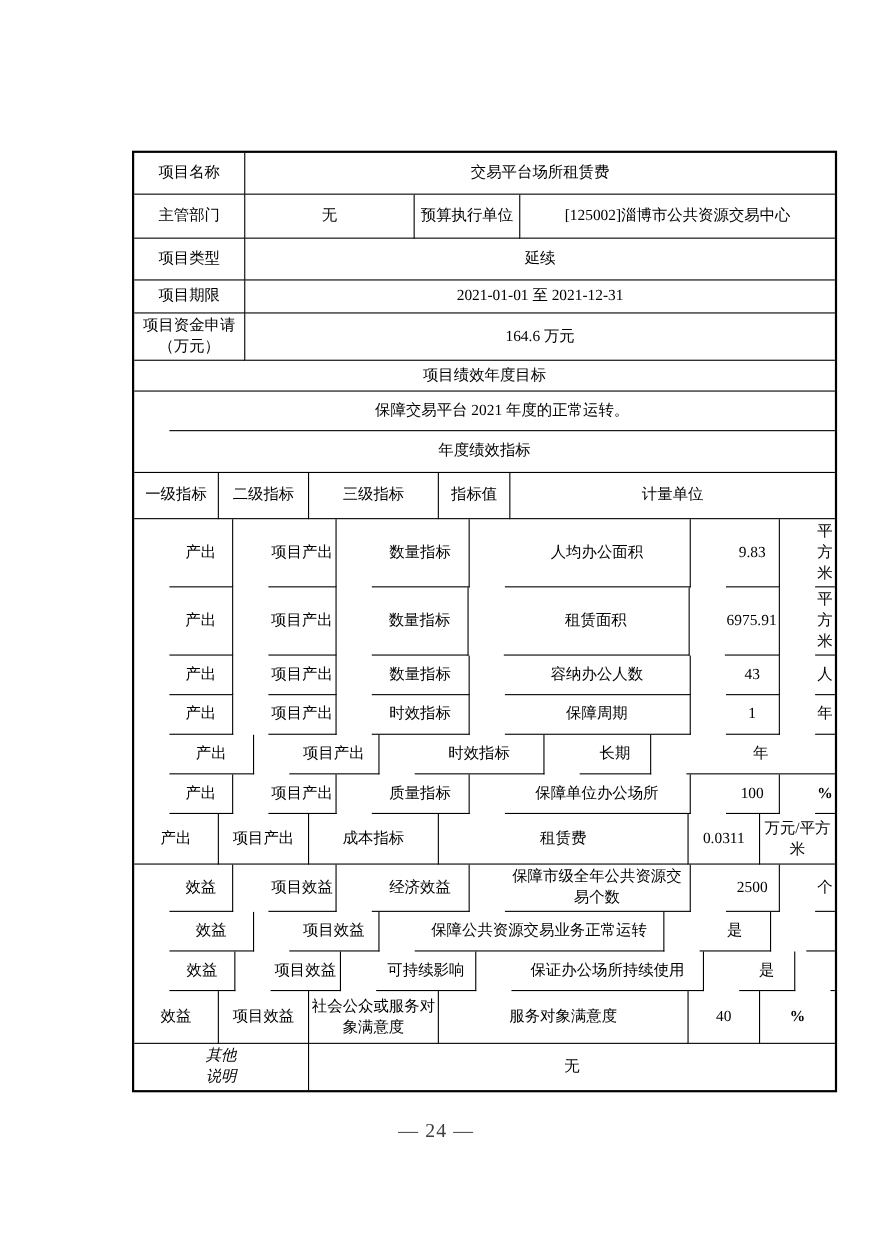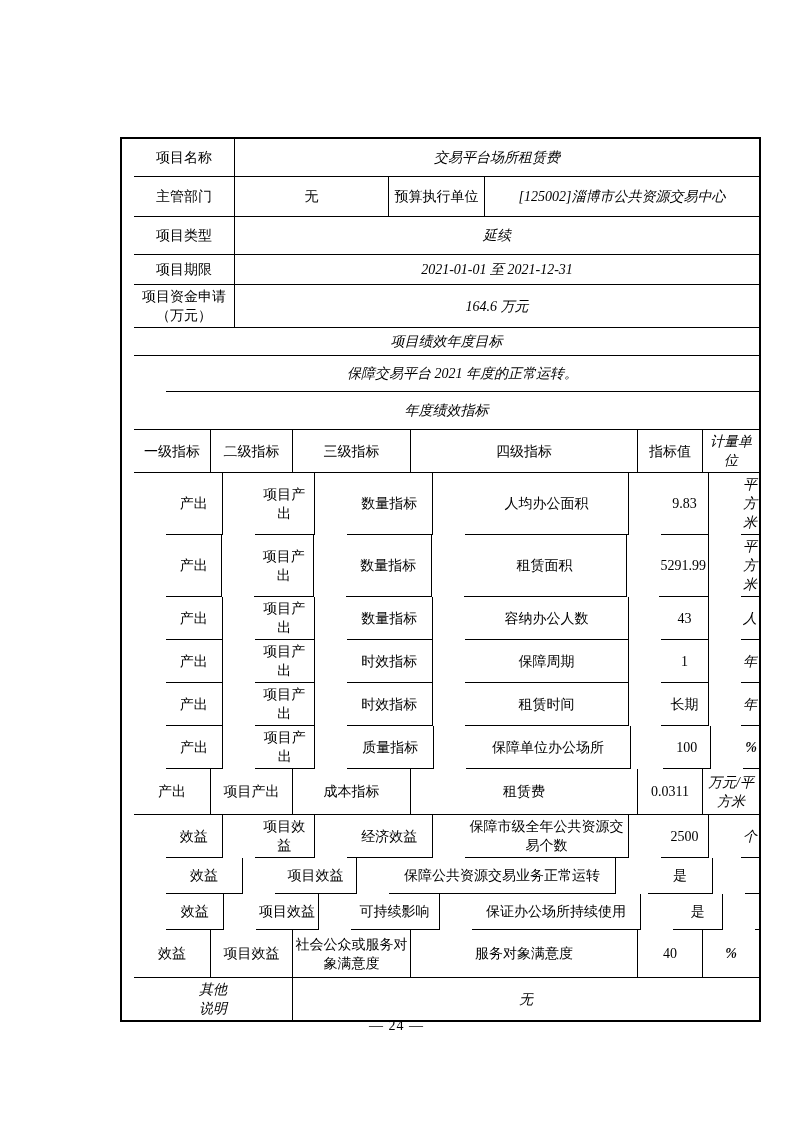--- a/index.html
+++ b/index.html
@@ -17,35 +17,34 @@
     height: 1122px;
     background: #ffffff;
   }
   .doc-table {
     position: absolute;
     left: 120px;
     top: 137px;
     width: 641px;
     border: 2px solid #000000;
     background: #ffffff;
-    padding-left: 12px;
   }
   .row { display: flex; }
   .cell {
     border-right: 1.5px solid #000000;
     border-bottom: 1.5px solid #000000;
     display: flex;
     align-items: center;
     justify-content: center;
     text-align: center;
     font-size: 14px;
     line-height: 19px;
     padding: 2px 2px;
   }
-  .cell:last-child { border-right: none; font-style: italic; }
+  .cell:last-child { border-right: none; }
   .row:last-child .cell { border-bottom: none; }
   .prewrap { white-space: pre-line; }
   .bold { font-weight: bold; }
   
   .wa1 { width: 101px; }
   .wa2 { flex: 1; }
   .wb2 { width: 154px; }
   .wb3 { width: 96px; }
   .wb4 { flex: 1; }
   
@@ -67,22 +66,22 @@
   .h42 { min-height: 42px; }
   .h46 { min-height: 46px; }
   .h48 { min-height: 48px; }
   .full { flex: 1; }
   .page-number {
     position: absolute;
     left: 0;
     top: 1018px;
     width: 793px;
     text-align: center;
-    font-size: 14px;
-    color: #000000;
+    font-size: 18px;
+    color: #404040;
     letter-spacing: 1px;
   }
 </style>
 </head>
 <body>
 
 <div class="page">
 
   <div class="doc-table">
 
@@ -117,39 +116,38 @@
       <div class="cell full h36">保障交易平台 2021 年度的正常运转。</div>
     </div>
     <div class="row">
       <div class="cell full h38">年度绩效指标</div>
     </div>
 
     <div class="row">
       <div class="cell c1 h42">一级指标</div>
       <div class="cell c2 h42">二级指标</div>
       <div class="cell c3 h42">三级指标</div>
-      <div class="cell c4 h42">四级指标</div>
       <div class="cell c5 h42">指标值</div>
       <div class="cell c6 h42">计量单位</div>
     </div>
 
     <div class="row">
       <div class="cell c1 h36">产出</div>
       <div class="cell c2 h36">项目产出</div>
       <div class="cell c3 h36">数量指标</div>
       <div class="cell c4 h36">人均办公面积</div>
       <div class="cell c5 h36">9.83</div>
       <div class="cell c6 h36">平方米</div>
     </div>
     <div class="row">
       <div class="cell c1 h36">产出</div>
       <div class="cell c2 h36">项目产出</div>
       <div class="cell c3 h36">数量指标</div>
       <div class="cell c4 h36">租赁面积</div>
-      <div class="cell c5 h36">5291.99</div>
+      <div class="cell c5 h36">6975.91</div>
       <div class="cell c6 h36">平方米</div>
     </div>
     <div class="row">
       <div class="cell c1 h36">产出</div>
       <div class="cell c2 h36">项目产出</div>
       <div class="cell c3 h36">数量指标</div>
       <div class="cell c4 h36">容纳办公人数</div>
       <div class="cell c5 h36">43</div>
       <div class="cell c6 h36">人</div>
     </div>
@@ -158,21 +156,20 @@
       <div class="cell c2 h36">项目产出</div>
       <div class="cell c3 h36">时效指标</div>
       <div class="cell c4 h36">保障周期</div>
       <div class="cell c5 h36">1</div>
       <div class="cell c6 h36">年</div>
     </div>
     <div class="row">
       <div class="cell c1 h36">产出</div>
       <div class="cell c2 h36">项目产出</div>
       <div class="cell c3 h36">时效指标</div>
-      <div class="cell c4 h36">租赁时间</div>
       <div class="cell c5 h36">长期</div>
       <div class="cell c6 h36">年</div>
     </div>
     <div class="row">
       <div class="cell c1 h36">产出</div>
       <div class="cell c2 h36">项目产出</div>
       <div class="cell c3 h36">质量指标</div>
       <div class="cell c4 h36">保障单位办公场所</div>
       <div class="cell c5 h36">100</div>
       <div class="cell c6 h36 bold">%</div>

